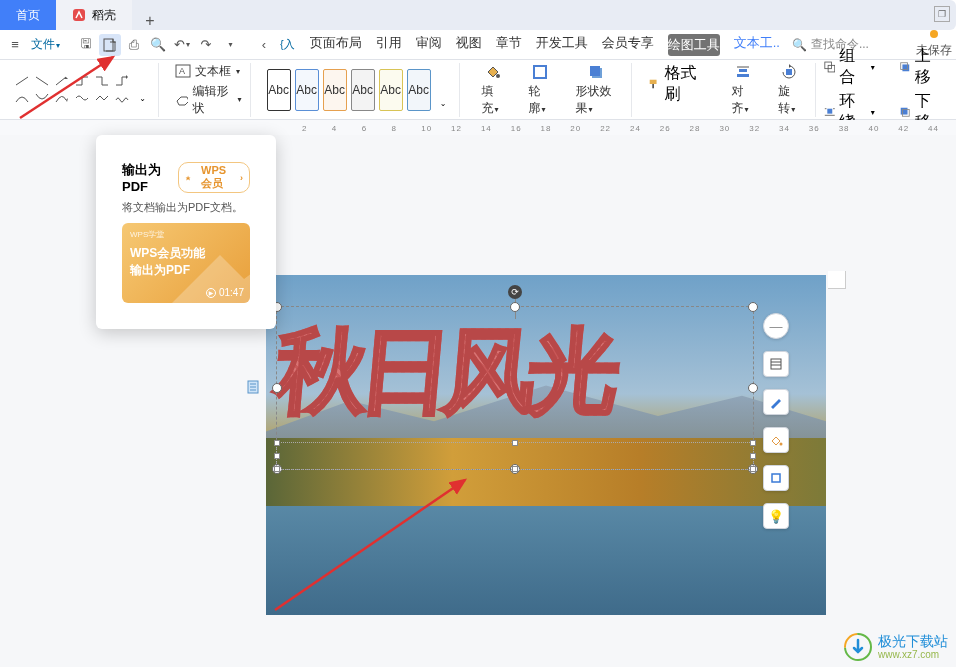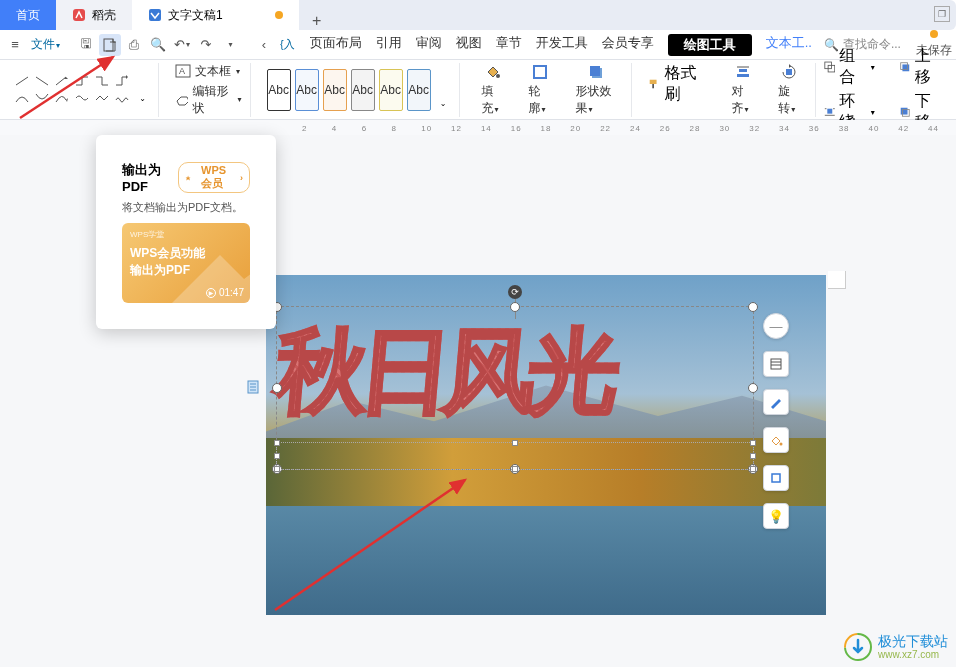--- a/index.html
+++ b/index.html
@@ -16,21 +16,21 @@
 .tab-plus { width: 36px; display: flex; align-items: center; justify-content: center; font-size: 16px; color: #555; }
 
 
 .menu-bar { height: 30px; display: flex; align-items: center; background: #fff; border-bottom: 1px solid #dfe2e8; padding: 0 4px; gap: 2px; }
 .menu-left { display: flex; align-items: center; gap: 2px; }
 .menu-bar .m-icon { width: 22px; height: 22px; display: flex; align-items: center; justify-content: center; color: #555; font-size: 13px; cursor: pointer; }
 .menu-bar .m-icon.hl { background: #d8e5f8; border-radius: 3px; }
 .menu-bar .m-text { font-size: 12px; color: #0369a1; padding: 0 3px; cursor: pointer; }
 .menu-tabs { display: flex; gap: 14px; margin-left: 10px; font-size: 13px; color: #333; }
 .menu-tabs .mt { cursor: pointer; }
-.menu-tabs .mt.active { color: #fff; background: #000000; padding: 2px 16px; border-radius: 3px; font-weight: bold; }
+.menu-tabs .mt.active { color: #fff; background: #737373; padding: 2px 0; border-radius: 3px; }
 .menu-tabs .mt.blue { color: #417ff9; }
 .menu-search { margin-left: 10px; display: flex; align-items: center; gap: 4px; font-size: 12px; color: #888; }
 .menu-search .mag { font-size: 12px; }
 .menu-right { margin-left: auto; display: flex; align-items: center; gap: 4px; font-size: 12px; color: #555; flex-direction: column; }
 .unsaved-dot { width: 8px; height: 8px; border-radius: 50%; background: #f5a623; }
 
 
 .ribbon { height: 60px; background: #fff; border-bottom: 1px solid #dfe2e8; display: flex; align-items: center; padding: 0 6px; gap: 8px; }
 .ribbon-group { display: flex; flex-direction: column; gap: 3px; border-right: 1px solid #e6e8ec; padding: 0 8px; height: 54px; justify-content: center; }
 .ribbon-group.norborder { border-right: none; }
@@ -117,29 +117,20 @@
 <div class="tab-bar">
   <div class="tab home">
       <span>首页</span>
     </div>
   <div class="tab daoqiao">
     <svg class="tab-icon" viewBox="0 0 14 14">
         <rect x="1" y="1" width="12" height="12" rx="3" fill="#e54c4c"></rect>
         <path d="M4 10 L7 4 L10 10" stroke="#fff" stroke-width="1.5" fill="none"></path>
       </svg>
     <span>稻壳</span>
-  </div>
-  <div class="tab doc">
-    <svg class="tab-icon" viewBox="0 0 14 14">
-        <rect x="1" y="1" width="12" height="12" rx="2" fill="#3a7ad6"></rect>
-        <path d="M3 5 L7 10 L11 5" stroke="#fff" stroke-width="1.5" fill="none"></path>
-      </svg>
-    <span>文字文稿1</span>
-    <span style="width:40px"></span>
-    <span class="tab-dot"></span>
   </div>
   <div class="tab-plus">+</div>
   <div class="right-icon-box">❐</div>
 </div>
 
 <div class="menu-bar">
   <div class="menu-left">
     <span class="m-icon">≡</span>
     <span class="m-text"><span>文件</span><span class="carrot">▾</span></span>
     <span style="width:8px"></span>

